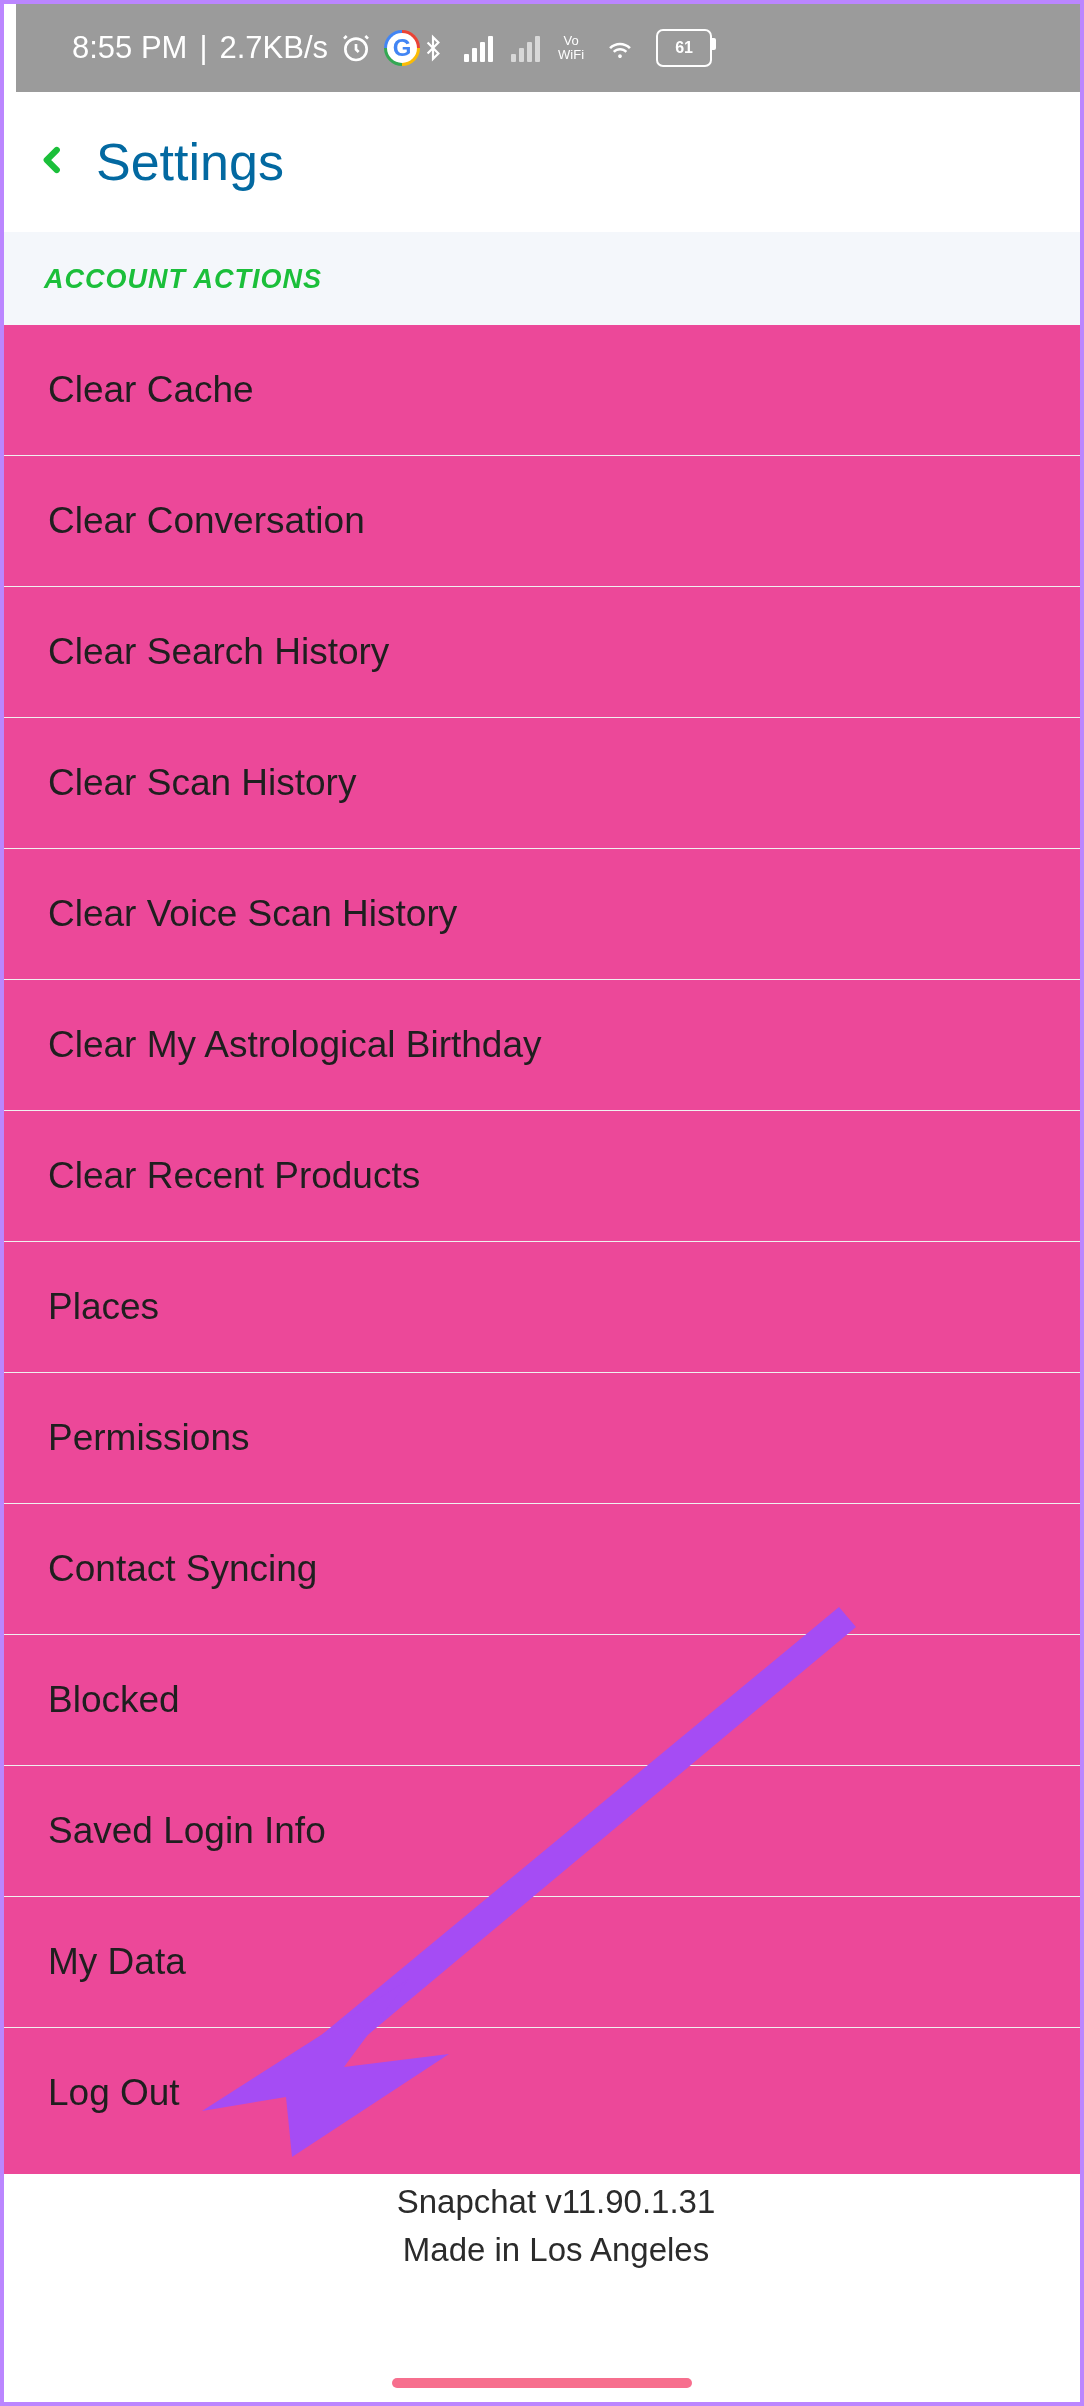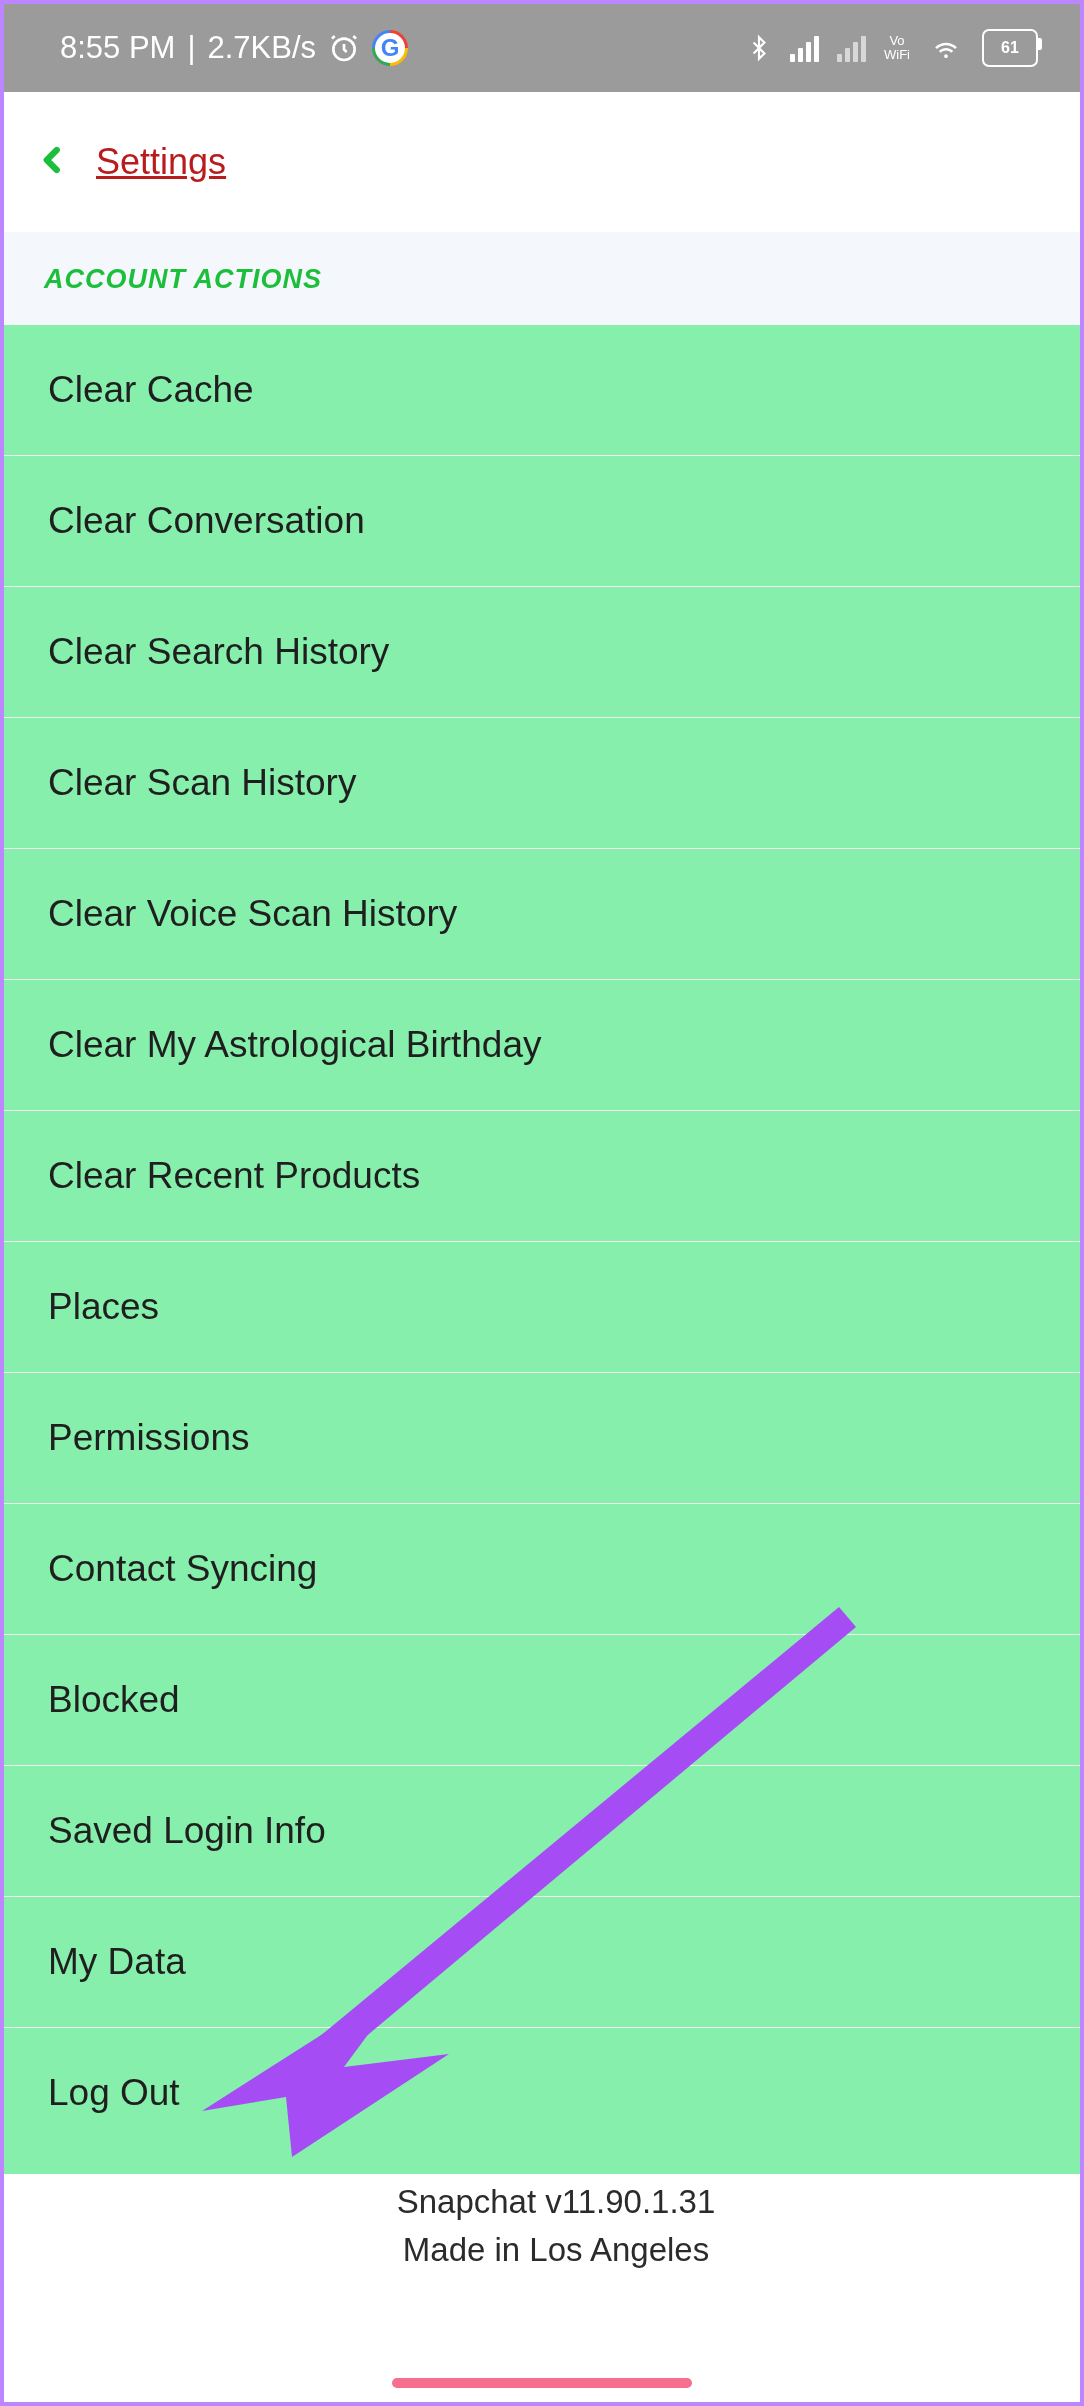--- a/index.html
+++ b/index.html
@@ -10,23 +10,24 @@
     position: relative;
     overflow: hidden;
   }
 
   
   .status-bar {
     height: 88px;
     background: #9b9b9b;
     display: flex;
     align-items: center;
-    justify-content: space-between;
+    justify-content: flex-start;
     padding: 0 42px 0 56px;
     color: #fff;
+    margin-left: 12px;
   }
   .status-left {
     display: flex;
     align-items: center;
     gap: 12px;
     font-size: 31px;
     font-weight: 500;
   }
   .status-right {
     display: flex;
@@ -60,45 +61,44 @@
   
   .app-header {
     height: 140px;
     display:flex;
     align-items:center;
     padding: 0 34px;
     gap: 28px;
   }
   .back-chevron { color:#1bbf3a; }
   .app-title {
-    color:#b91c1c;
-    font-size: 36px;
+    color:#0369a1;
+    font-size: 52px;
     font-weight: 500;
-    text-decoration: underline;
   }
 
   
   .section-header {
     background:#f4f7fb;
     padding: 32px 40px 30px;
     color:#1bbf3a;
     font-size: 27px;
     font-weight: 700;
     letter-spacing: 1px;
     font-style: italic;
   }
 
   
   .settings-list { }
   .settings-item {
     padding: 44px 44px;
     font-size: 37px;
     color:#1f1f1f;
     border-bottom: 1px solid #f0f0f0;
-    background:#86efac;
+    background:#ec4899;
   }
   .settings-item:last-child { border-bottom: none; padding-bottom: 60px;}
 
   
   .app-footer {
     text-align:center;
     color:#2b2b2b;
     font-size: 33px;
     line-height: 1.45;
     padding: 4px 0 72px;

